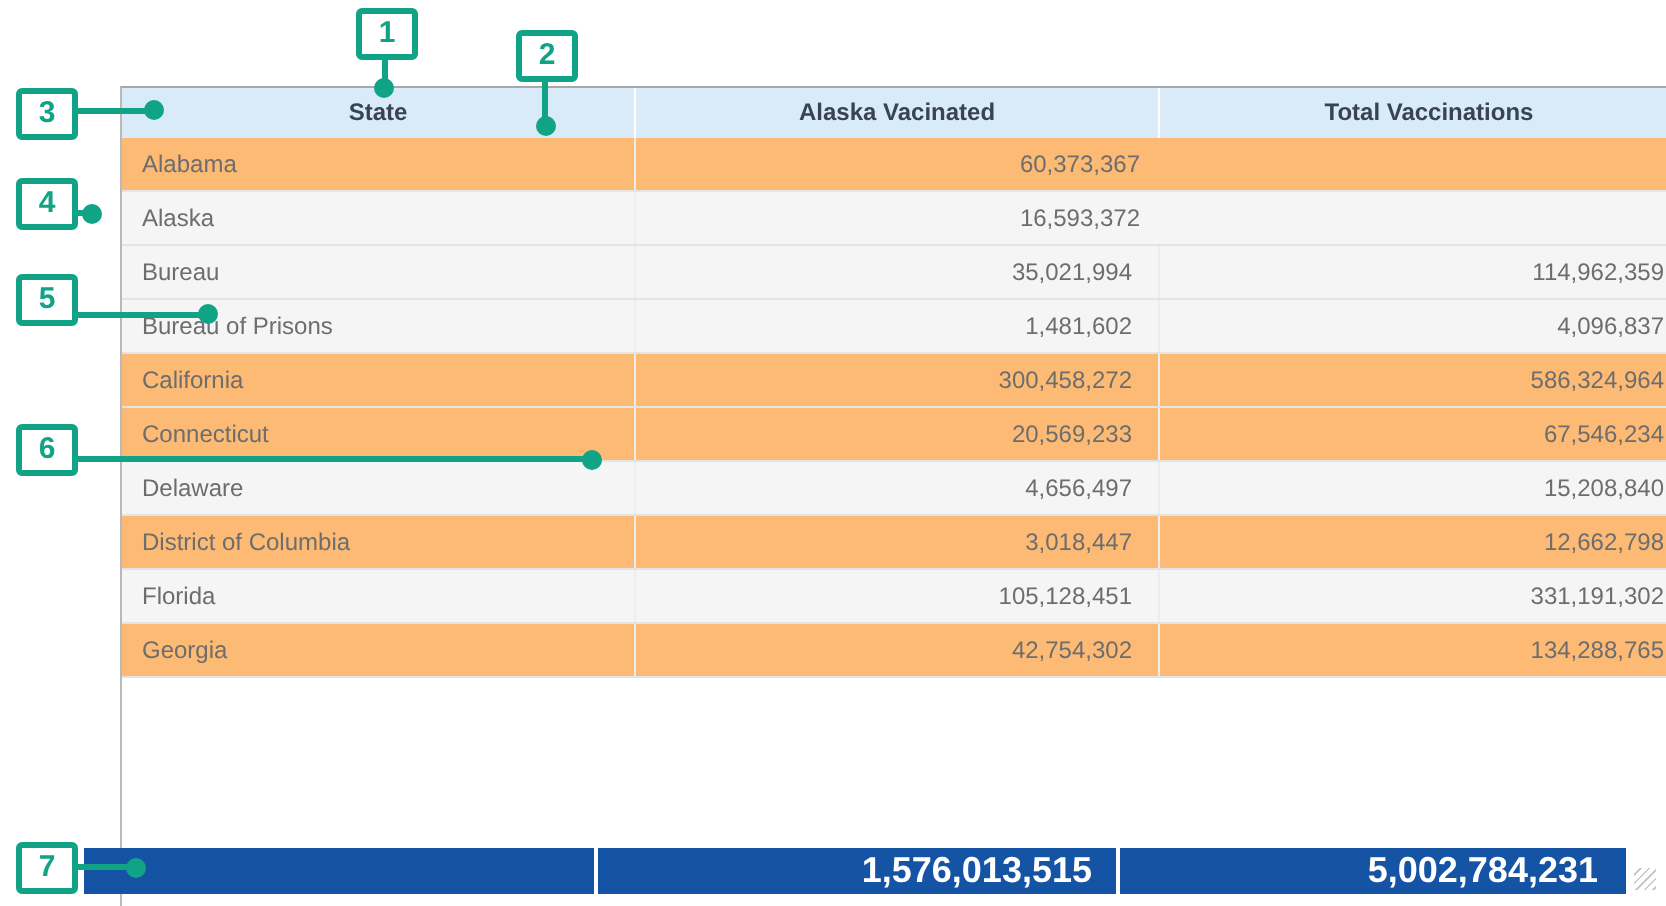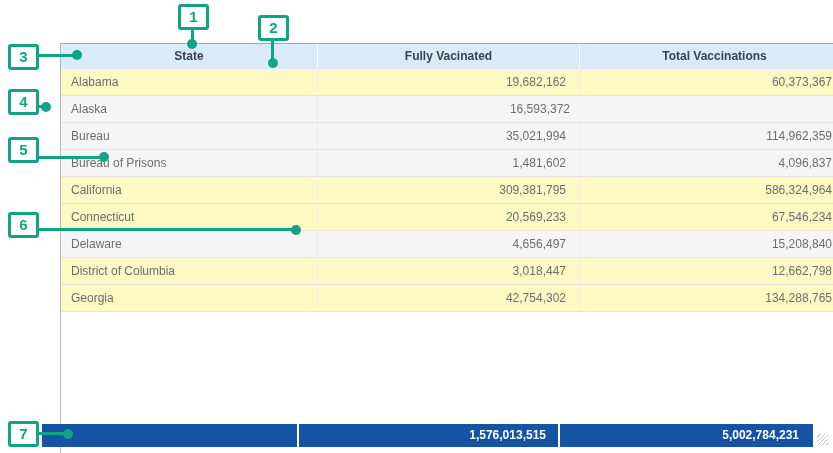--- a/index.html
+++ b/index.html
@@ -40,21 +40,21 @@
     white-space: nowrap;
   }
   .hcell.c-state { width: 257px; }
   .hcell.c-fully { width: 262px; }
   .hcell.c-total { width: 269px; border-right: none; }
 
   .body { position: relative; width: 772px; }
   .data-row {
     display: flex;
     height: 27px;
-    background: #fef9c3;
+    background: #fdba74;
     border-bottom: 1px solid #e4e4e4;
   }
   .data-row.striped { background: var(--stripe-bg, #f5f5f5); }
   .cell {
     height: 26px;
     line-height: 26px;
     font-size: 12px;
     color: var(--row-text, #6d6d6d);
     white-space: nowrap;
     overflow: hidden;
@@ -93,21 +93,21 @@
   .total-row {
     position: absolute;
     left: 42px; top: 424px;
     width: 771px; height: 23px;
     display: flex;
     background: var(--total-bg, #1553a5);
   }
   .tcell {
     height: 23px;
     line-height: 23px;
-    font-size: 12px;
+    font-size: 18px;
     font-weight: bold;
     color: var(--total-text, #ffffff);
     text-align: right;
     white-space: nowrap;
   }
   .tcell.t-state { width: 257px; border-right: 2px solid #ffffff; }
   .tcell.t-fully { width: 261px; border-right: 2px solid #ffffff; padding-right: 12px; }
   .tcell.t-total { width: 251px; padding-right: 12px; }
 
   .resize-grip {
@@ -175,63 +175,67 @@
   .co7-dot  { left: 63px; top: 429px; }
 </style>
 </head>
 <body>
 
 <div class="canvas">
 
   <div class="grid">
     <div class="header-row">
       <div class="hcell c-state">State</div>
-      <div class="hcell c-fully">Fully Vacinated</div>
+      <div class="hcell c-fully">Alaska Vacinated</div>
       <div class="hcell c-total">Total Vaccinations</div>
     </div>
 
     <div class="body">
         <div class="data-row">
           <div class="cell col-state">Alabama</div>
-          <div class="cell col-num-1">19,682,162</div>
           <div class="cell col-num-2">60,373,367</div>
         </div>
         <div class="data-row striped">
           <div class="cell col-state">Alaska</div>
           <div class="cell col-num-2">16,593,372</div>
         </div>
         <div class="data-row striped">
           <div class="cell col-state">Bureau</div>
           <div class="cell col-num-1">35,021,994</div>
           <div class="cell col-num-2">114,962,359</div>
         </div>
         <div class="data-row striped">
           <div class="cell col-state">Bureau of Prisons</div>
           <div class="cell col-num-1">1,481,602</div>
           <div class="cell col-num-2">4,096,837</div>
         </div>
         <div class="data-row">
           <div class="cell col-state">California</div>
-          <div class="cell col-num-1">309,381,795</div>
+          <div class="cell col-num-1">300,458,272</div>
           <div class="cell col-num-2">586,324,964</div>
         </div>
         <div class="data-row">
           <div class="cell col-state">Connecticut</div>
           <div class="cell col-num-1">20,569,233</div>
           <div class="cell col-num-2">67,546,234</div>
         </div>
         <div class="data-row striped">
           <div class="cell col-state">Delaware</div>
           <div class="cell col-num-1">4,656,497</div>
           <div class="cell col-num-2">15,208,840</div>
         </div>
         <div class="data-row">
           <div class="cell col-state">District of Columbia</div>
           <div class="cell col-num-1">3,018,447</div>
           <div class="cell col-num-2">12,662,798</div>
+        </div>
+        <div class="data-row striped">
+          <div class="cell col-state">Florida</div>
+          <div class="cell col-num-1">105,128,451</div>
+          <div class="cell col-num-2">331,191,302</div>
         </div>
         <div class="data-row">
           <div class="cell col-state">Georgia</div>
           <div class="cell col-num-1">42,754,302</div>
           <div class="cell col-num-2">134,288,765</div>
         </div>
       </div>
 
     <div class="scrollbar">
       <div class="sb-btn up">∧</div>

